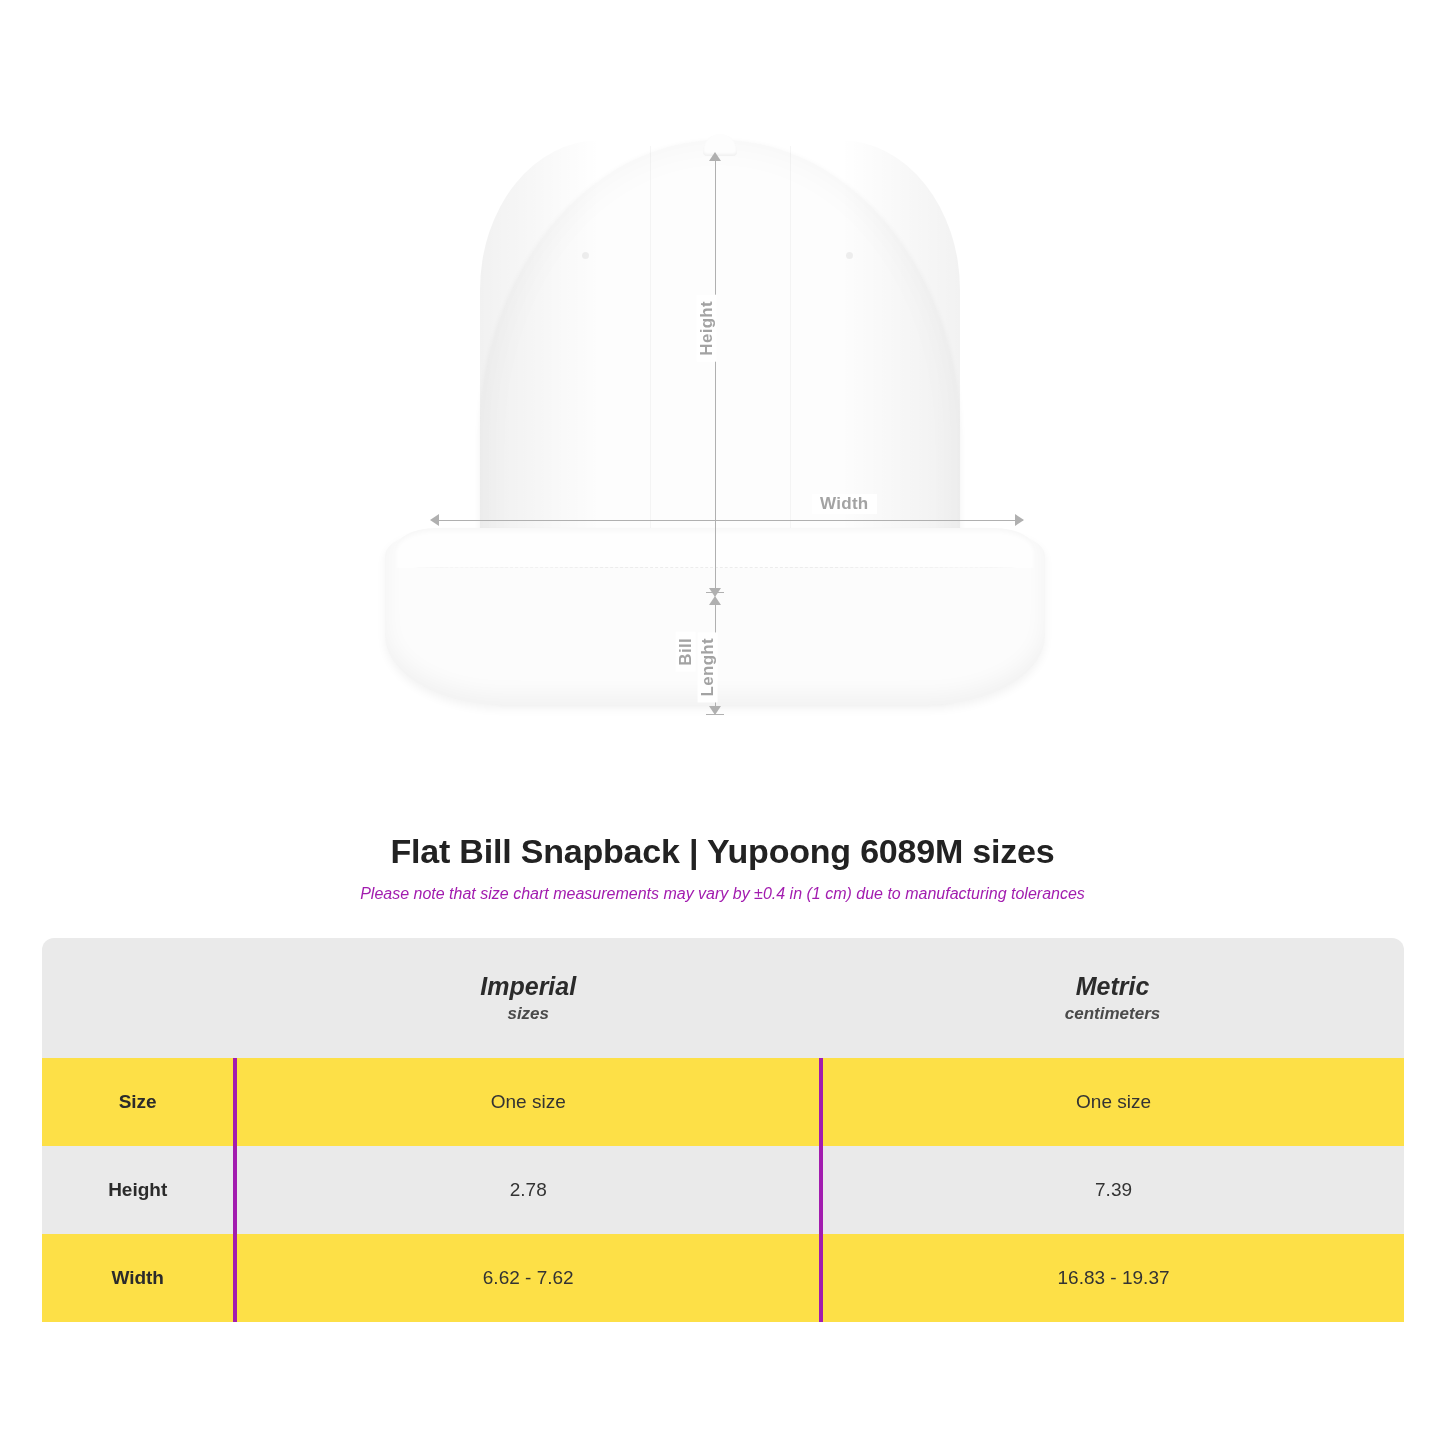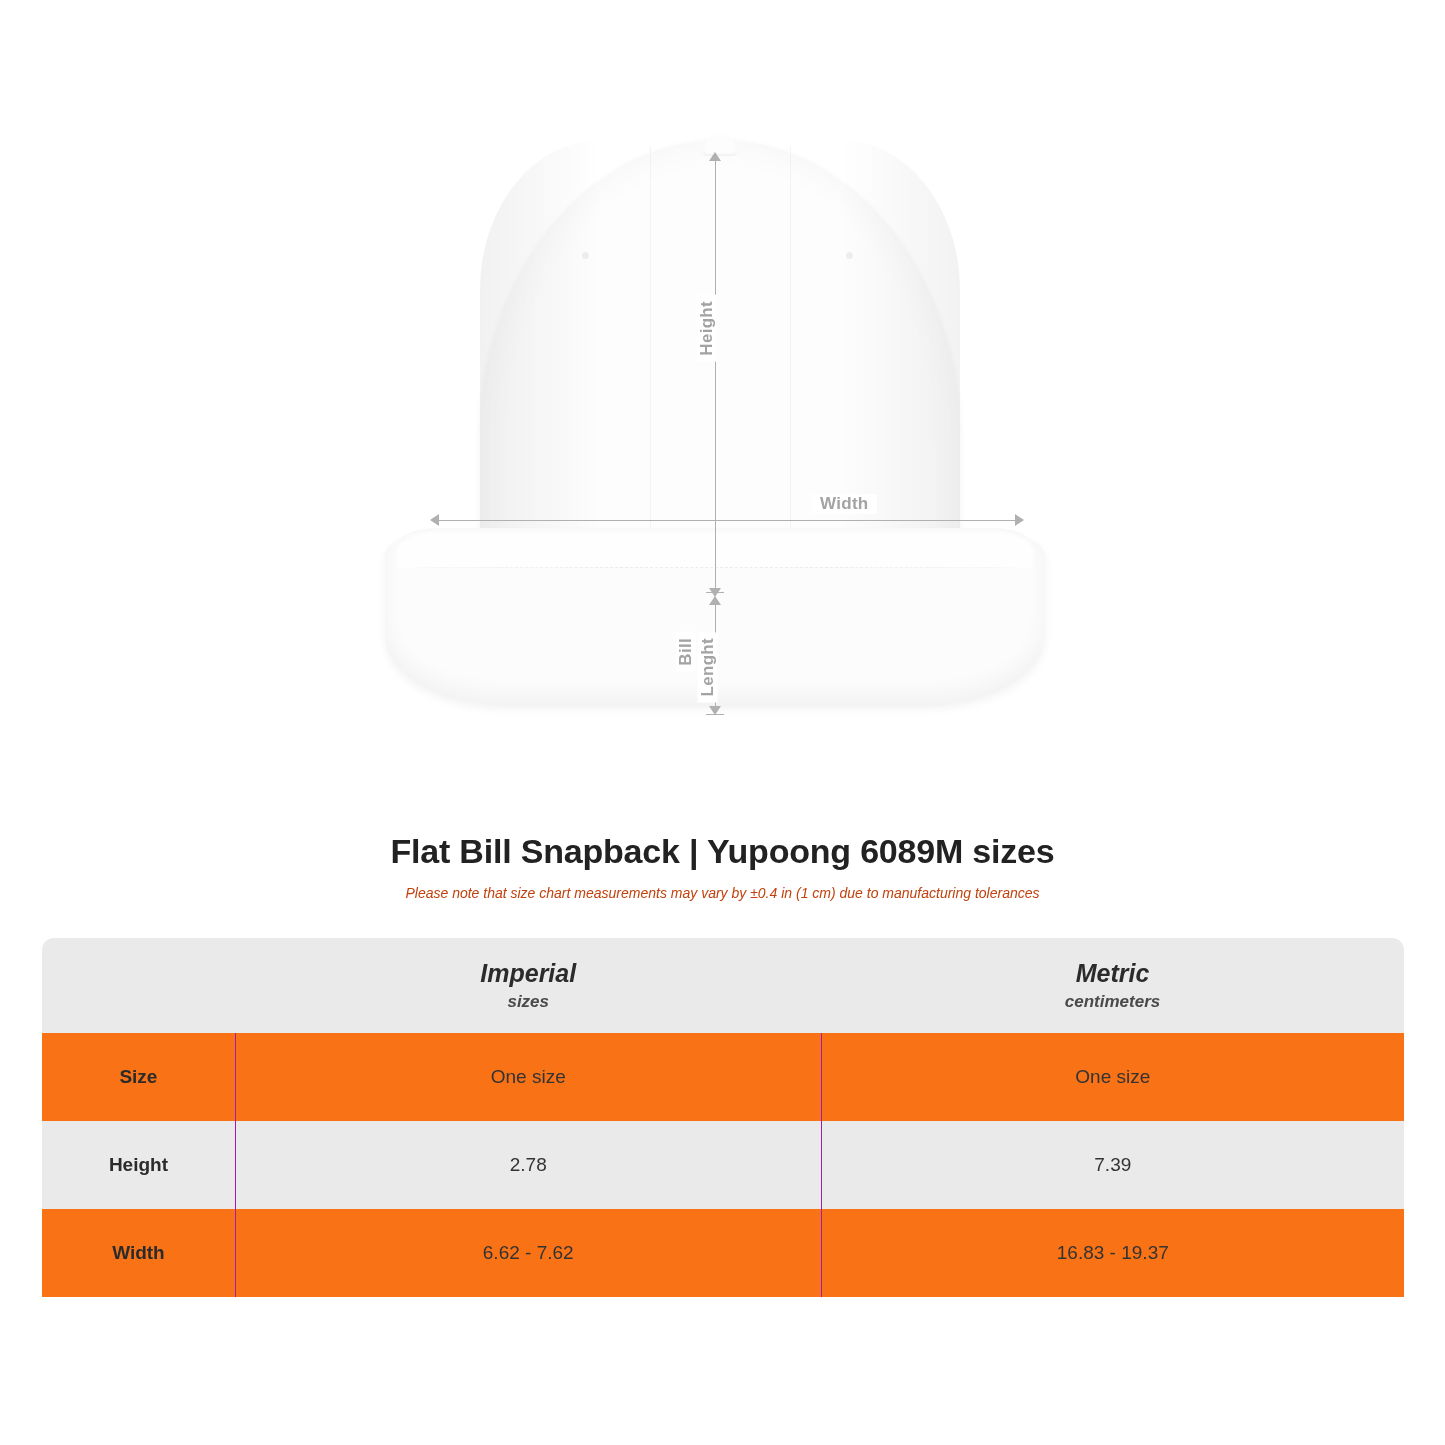--- a/index.html
+++ b/index.html
@@ -197,23 +197,23 @@
     text-align: center;
   }
   .chart-title {
     font-size: 34px;
     font-weight: bold;
     color: #222222;
     margin: 0;
     letter-spacing: -0.2px;
   }
   .chart-note {
-    font-size: 14px;
+    font-size: 16px;
     font-style: italic;
-    color: #c2410c;
+    color: #a21caf;
     margin-top: 14px;
   }
 
   
   .table-wrap {
     position: absolute;
     top: 938px;
     left: 42px;
     width: 1362px;
   }
@@ -222,21 +222,21 @@
     border-collapse: collapse;
     table-layout: fixed;
   }
   table.size-chart th,
   table.size-chart td {
     text-align: center;
     vertical-align: middle;
   }
   .unit-head-row th {
     background: #eaeaea;
-    height: 95px;
+    height: 120px;
     padding: 0;
     border: none;
   }
   .unit-head-row th.corner {
     border-top-left-radius: 12px;
     border-bottom-left-radius: 0;
   }
   .unit-head-row th.last {
     border-top-right-radius: 12px;
   }
@@ -250,32 +250,32 @@
   .unit-sub {
     font-size: 17px;
     font-style: italic;
     color: #4a4a4a;
     margin-top: 4px;
   }
   .data-row td {
     height: 86px;
     font-size: 19px;
     color: #333333;
-    border-left: 1px solid #a21caf;
+    border-left: 4px solid #a21caf;
   }
   .data-row td:first-child {
     border-left: none;
     font-weight: bold;
     color: #2b2b2b;
   }
   .row-shade td {
     background: #eaeaea;
   }
   .row-plain td {
-    background: #f97316;
+    background: #fde047;
   }
   .row-shade td:first-child { border-top-left-radius: 0; }
   col.c-label { width: 14.2%; }
   col.c-imp { width: 43%; }
   col.c-met { width: 42.8%; }
 </style>
 </head>
 <body>
 
 <div class="illustration">

